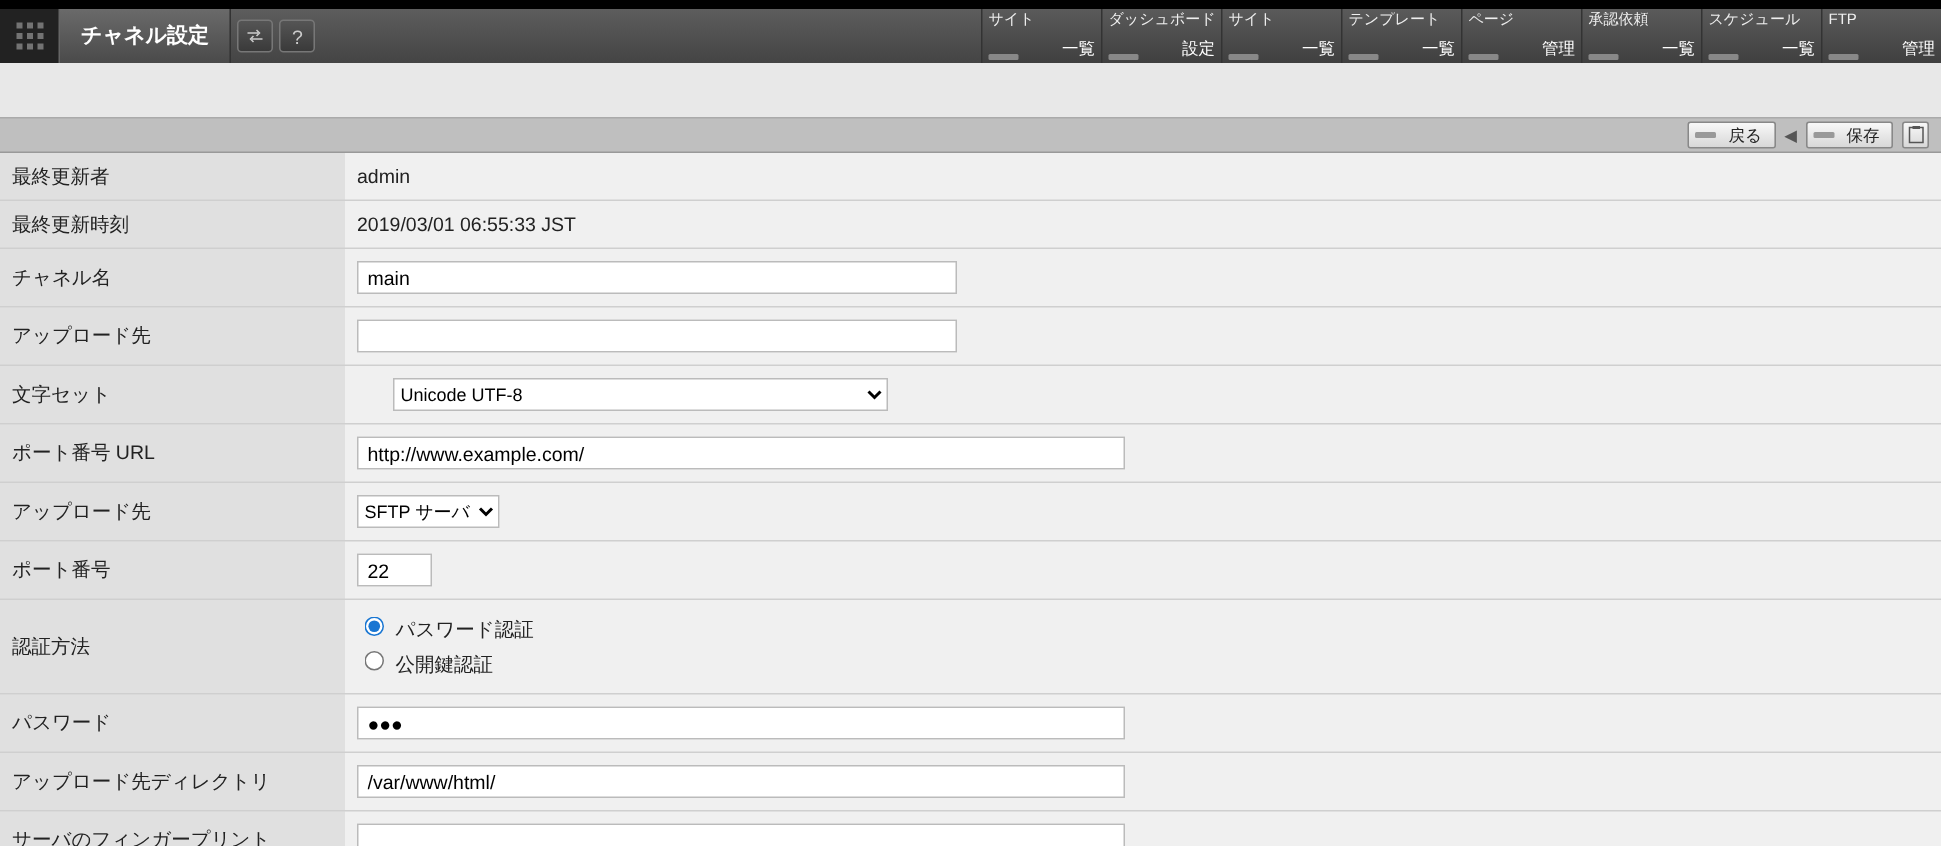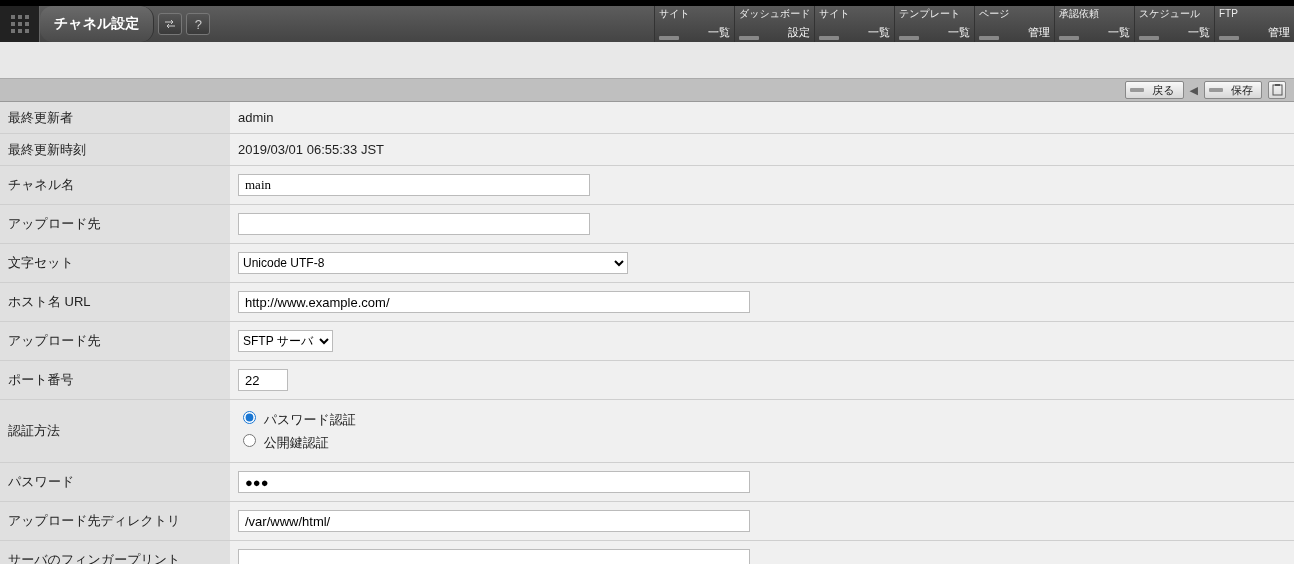--- a/index.html
+++ b/index.html
@@ -25,21 +25,20 @@
     display: flex; align-items: center; justify-content: center;
   }
   .app-logo svg { opacity: 0.6; }
   .page-title-box {
     display: flex; align-items: center;
     padding: 0 14px;
     font-weight: bold;
     font-size: 14px;
     border-right: 1px solid #333;
     background: linear-gradient(to bottom, #6a6a6a 0%, #4a4a4a 100%);
-    border-radius: 13px;
   }
   .title-spacer {
     flex: 0 0 60px;
     display: flex; align-items: center; justify-content: center;
     gap: 4px;
   }
   .title-icon {
     width: 24px; height: 22px;
     border: 1px solid #777;
     border-radius: 3px;
@@ -129,31 +128,31 @@
     color: #222;
   }
   .inp {
     height: 22px;
     border: 1px solid #bbb;
     background: #fff;
     padding: 0 6px;
     font-size: 13px;
     font-family: inherit;
   }
-  .inp-med { width: 352px; font-family: Liberation Serif, serif; }
+  .inp-med { width: 400px; }
   .inp-wide { width: 512px; }
   .inp-small { width: 50px; }
   .sel {
     height: 22px;
     border: 1px solid #bbb;
     background: #fff;
     font-size: 12px;
     font-family: inherit;
   }
-  .sel-med { width: 390px; }
+  .sel-med { width: 330px; margin-left: 24px; }
   .sel-small { width: 95px; }
   label.radio { display: block; line-height: 22px; font-size: 13px; }
   input[type=radio] { margin-right: 4px; accent-color: #1976d2; }
 </style>
 </head>
 <body>
 
 <div class="top-black"></div>
 
 <div class="header-bar">
@@ -284,21 +283,21 @@
   </tr>
   <tr>
     <th>文字セット</th>
     <td>
       <select class="sel sel-med">
         <option selected="">Unicode UTF-8</option>
       </select>
     </td>
   </tr>
   <tr>
-    <th>ホスト名 URL</th>
+    <th>ポート番号 URL</th>
     <td><input class="inp inp-wide" value="http://www.example.com/" style=""></td>
   </tr>
   <tr>
     <th>アップロード先</th>
     <td>
       <select class="sel sel-small">
         <option selected="">SFTP サーバ</option>
       </select>
     </td>
   </tr>

